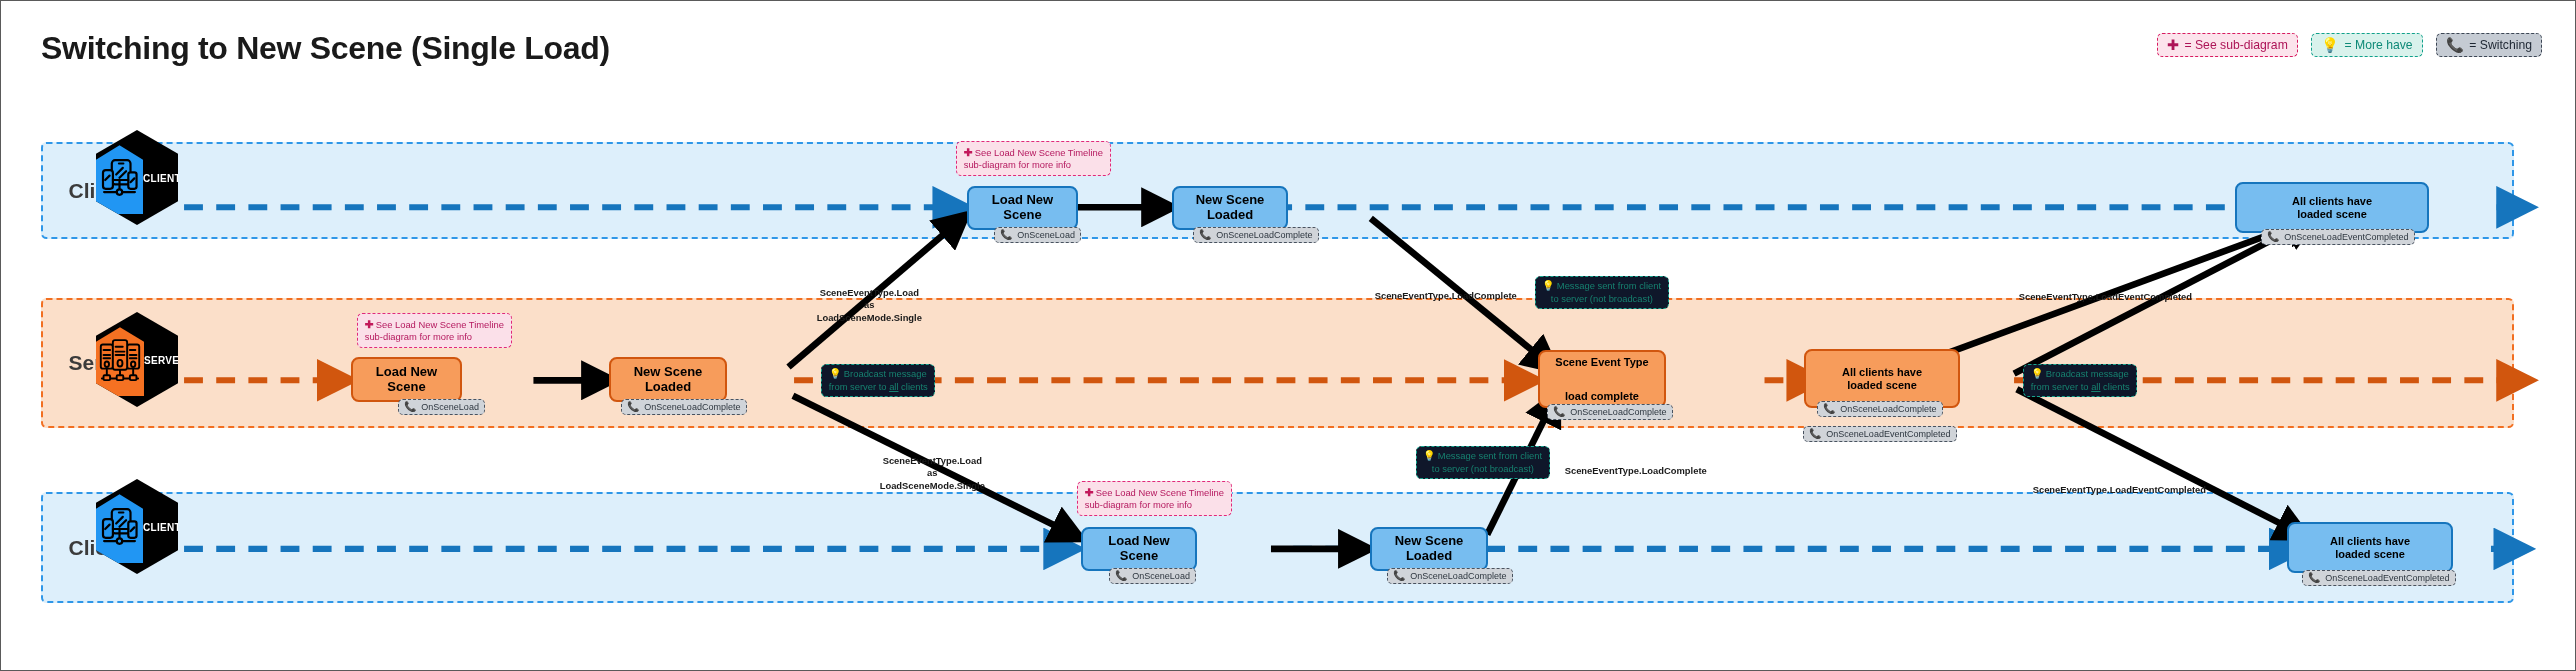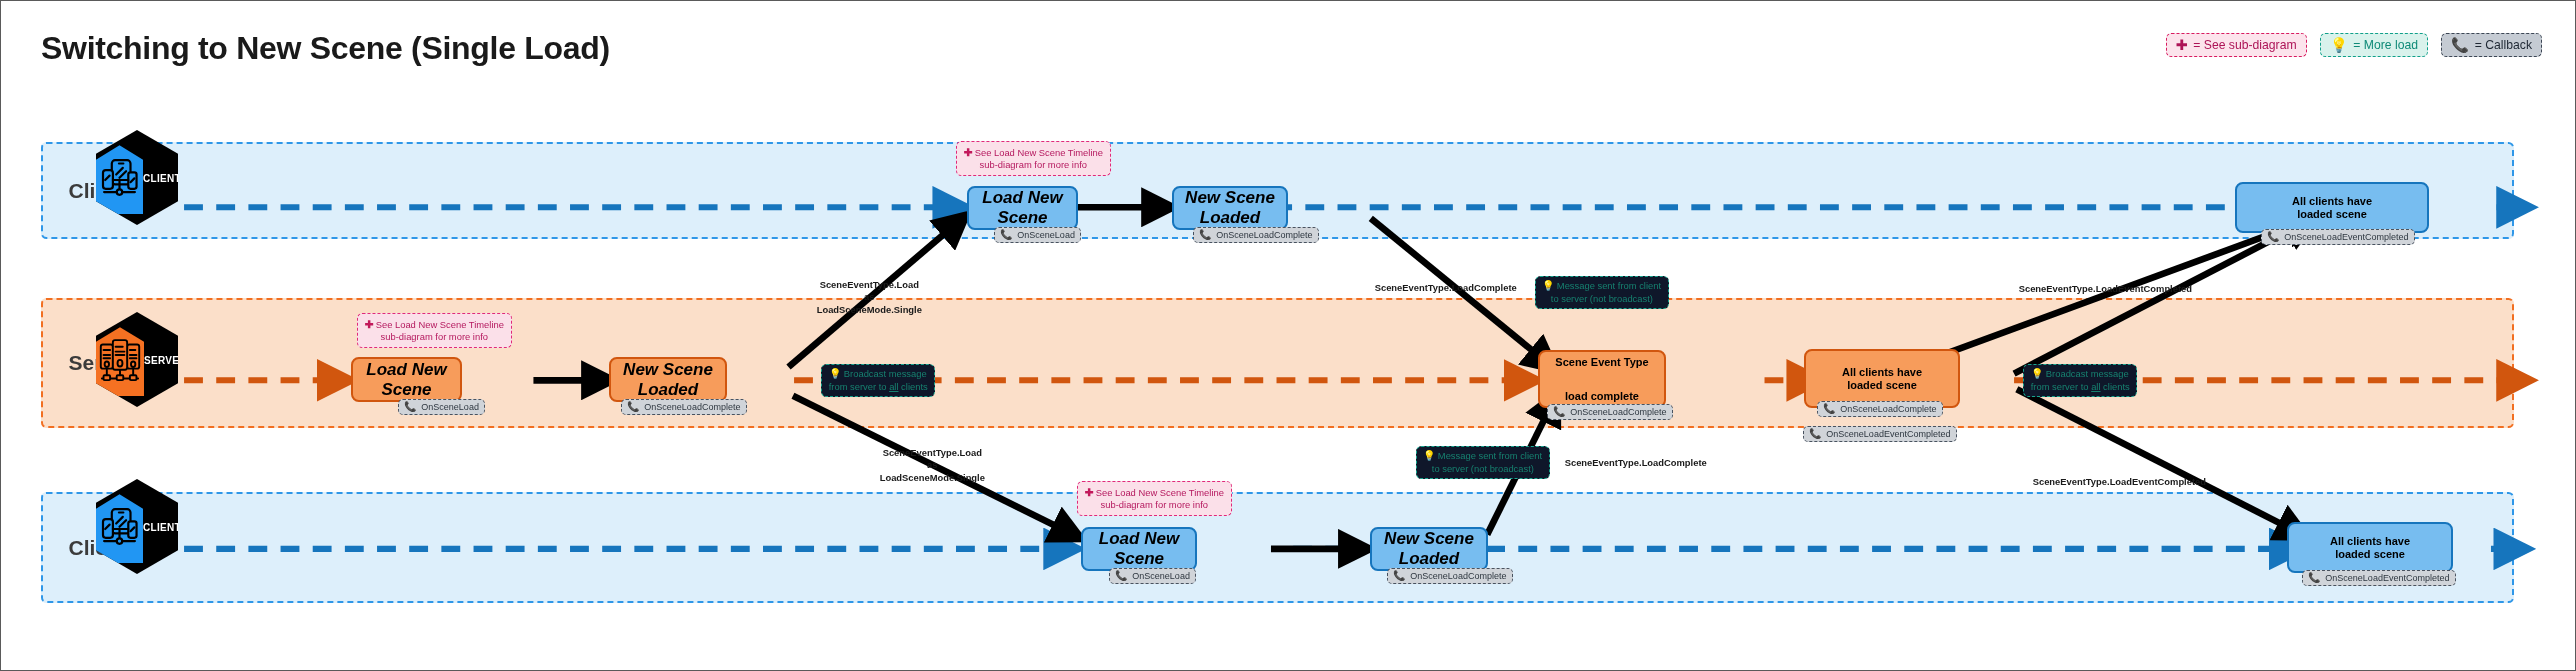--- a/index.html
+++ b/index.html
@@ -71,37 +71,37 @@
 
   
   .node {
     position:absolute; border:2.2px solid; border-radius:7.8px;
     display:flex; align-items:center; justify-content:center; text-align:center;
     font-weight:bold; color:#000; line-height:1.15; padding:2.2px 5.5px;
     z-index:6;
   }
   .node.blue   { background:#77bdf0; border-color:#1675bd; }
   .node.orange { background:#f79c5b; border-color:#d1560e; }
-  .node.h1 { font-size:17px;font-style:italic; }
+  .node.h1 { font-size:13px; }
   .node.h2 { font-size:11px; }
 
   
   .cb-badge {
     position:absolute; z-index:9;
     background:#d0d4d9; border:1.7px dashed #48525f; border-radius:5px;
     font-size:9px; color:#2e3740; padding:2.2px 5.5px;
     display:flex; align-items:center; gap:4.4px; white-space:nowrap;
   }
   .cb-badge .g { font-size:10px; color:#0d1117; line-height:1; }
 
   
   .callout-sub {
     position:absolute; z-index:9;
     background:#fbe0e9; border:1.7px dashed #e0297a; border-radius:5.5px;
-    color:#b5195f; font-size:9.4px; line-height:1.25; text-align:center;
+    color:#b5195f; font-size:9.4px; line-height:1.25; 
     padding:3.9px 6.7px; white-space:nowrap;
   }
   .callout-sub .g { color:#c2185b; font-size:10.5px; font-weight:bold; margin-right:2.2px; }
 
   
   .callout-info {
     position:absolute; z-index:9;
     background:#0f172a; border:1.7px dashed #17a68f; border-radius:5.5px;
     color:#16806f; font-size:9.4px; line-height:1.25; text-align:center;
     padding:3.3px 6.7px; white-space:nowrap;
@@ -109,41 +109,41 @@
   .callout-info .g { font-size:10px; margin-right:1.7px; }
   .callout-info u { text-decoration: underline; }
 
   
   .edge-label {
     position:absolute; z-index:8;
     font-size:9.4px; font-weight:bold; color:#1a1a1a;
     text-align:center; line-height:1.35; white-space:nowrap;
     background:#fff; padding:0.6px 1.7px;
   }
-  .edge-label.nobg { background:transparent; }
+  .edge-label.nobg { background:transparent;margin-top:8px; }
 
   svg#wires { position:absolute; left:0; top:0; width:2576px; height:671px; z-index:3; pointer-events:none; }
 </style>
 </head>
 <body>
 
 <div id="page-title">Switching to New Scene (Single Load)</div>
 
 <div id="legend">
   <div class="legend-item legend-sub">
     <span class="legend-glyph">✚</span>
     <span>= See sub-diagram</span>
   </div>
   <div class="legend-item legend-info">
     <span class="legend-glyph">💡</span>
-    <span>= More load</span>
+    <span>= More have</span>
   </div>
   <div class="legend-item legend-cb">
     <span class="legend-glyph">📞</span>
-    <span>= Callback</span>
+    <span>= Switching</span>
   </div>
 </div>
 
 <div class="lane client" id="lane-client1">
   <div class="lane-label">Client 1</div>
 </div>
 <div class="lane server" id="lane-server">
   <div class="lane-label">Server</div>
 </div>
 <div class="lane client" id="lane-client2">

